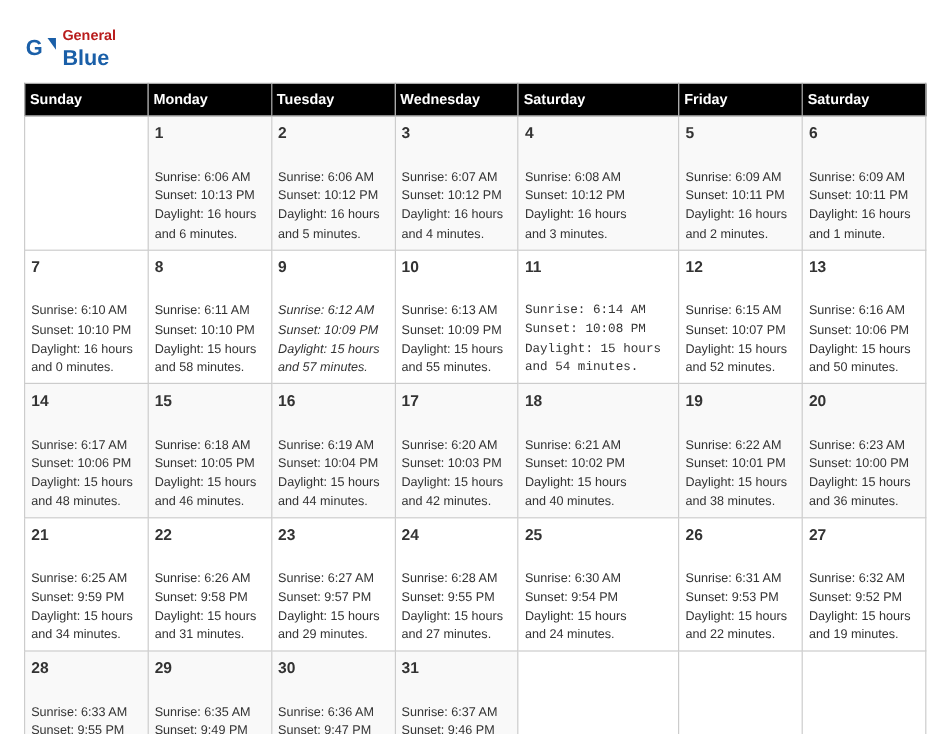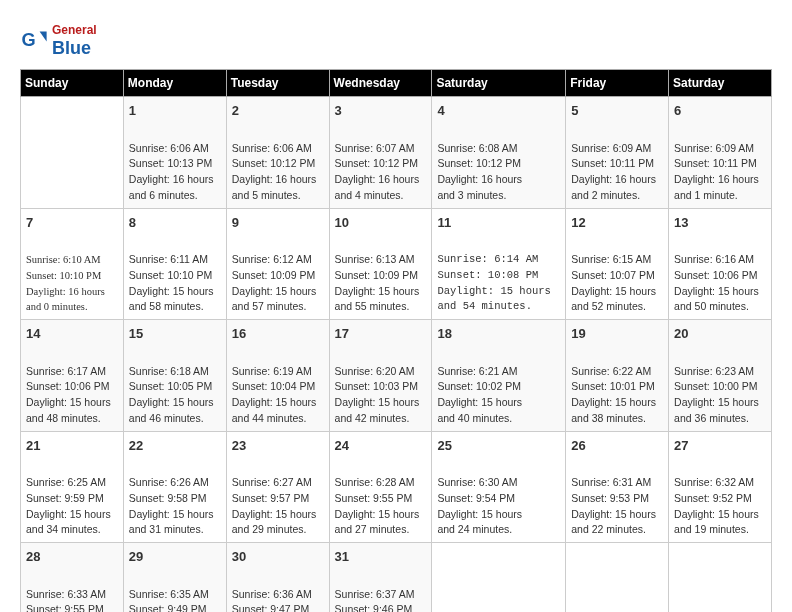--- a/index.html
+++ b/index.html
@@ -168,35 +168,35 @@
           <span class="day-num">6</span>
           <div class="day-info" style="white-space: pre-line;">Sunrise: 6:09 AM
 Sunset: 10:11 PM
 Daylight: 16 hours
 and 1 minute.</div>
         </td>
       </tr>
       <tr>
         <td>
           <span class="day-num">7</span>
-          <div class="day-info" style="white-space: pre-line; font-family: Liberation Serif, serif;">Sunrise: 6:10 AM
+          <div class="day-info" style="white-space: pre-line;">Sunrise: 6:10 AM
 Sunset: 10:10 PM
 Daylight: 16 hours
 and 0 minutes.</div>
         </td>
         <td>
           <span class="day-num">8</span>
           <div class="day-info" style="white-space: pre-line;">Sunrise: 6:11 AM
 Sunset: 10:10 PM
 Daylight: 15 hours
 and 58 minutes.</div>
         </td>
         <td>
           <span class="day-num">9</span>
-          <div class="day-info" style="white-space: pre-line;">Sunrise: 6:12 AM
+          <div class="day-info" style="white-space: pre-line; font-style: italic;">Sunrise: 6:12 AM
 Sunset: 10:09 PM
 Daylight: 15 hours
 and 57 minutes.</div>
         </td>
         <td>
           <span class="day-num">10</span>
           <div class="day-info" style="white-space: pre-line;">Sunrise: 6:13 AM
 Sunset: 10:09 PM
 Daylight: 15 hours
 and 55 minutes.</div>

